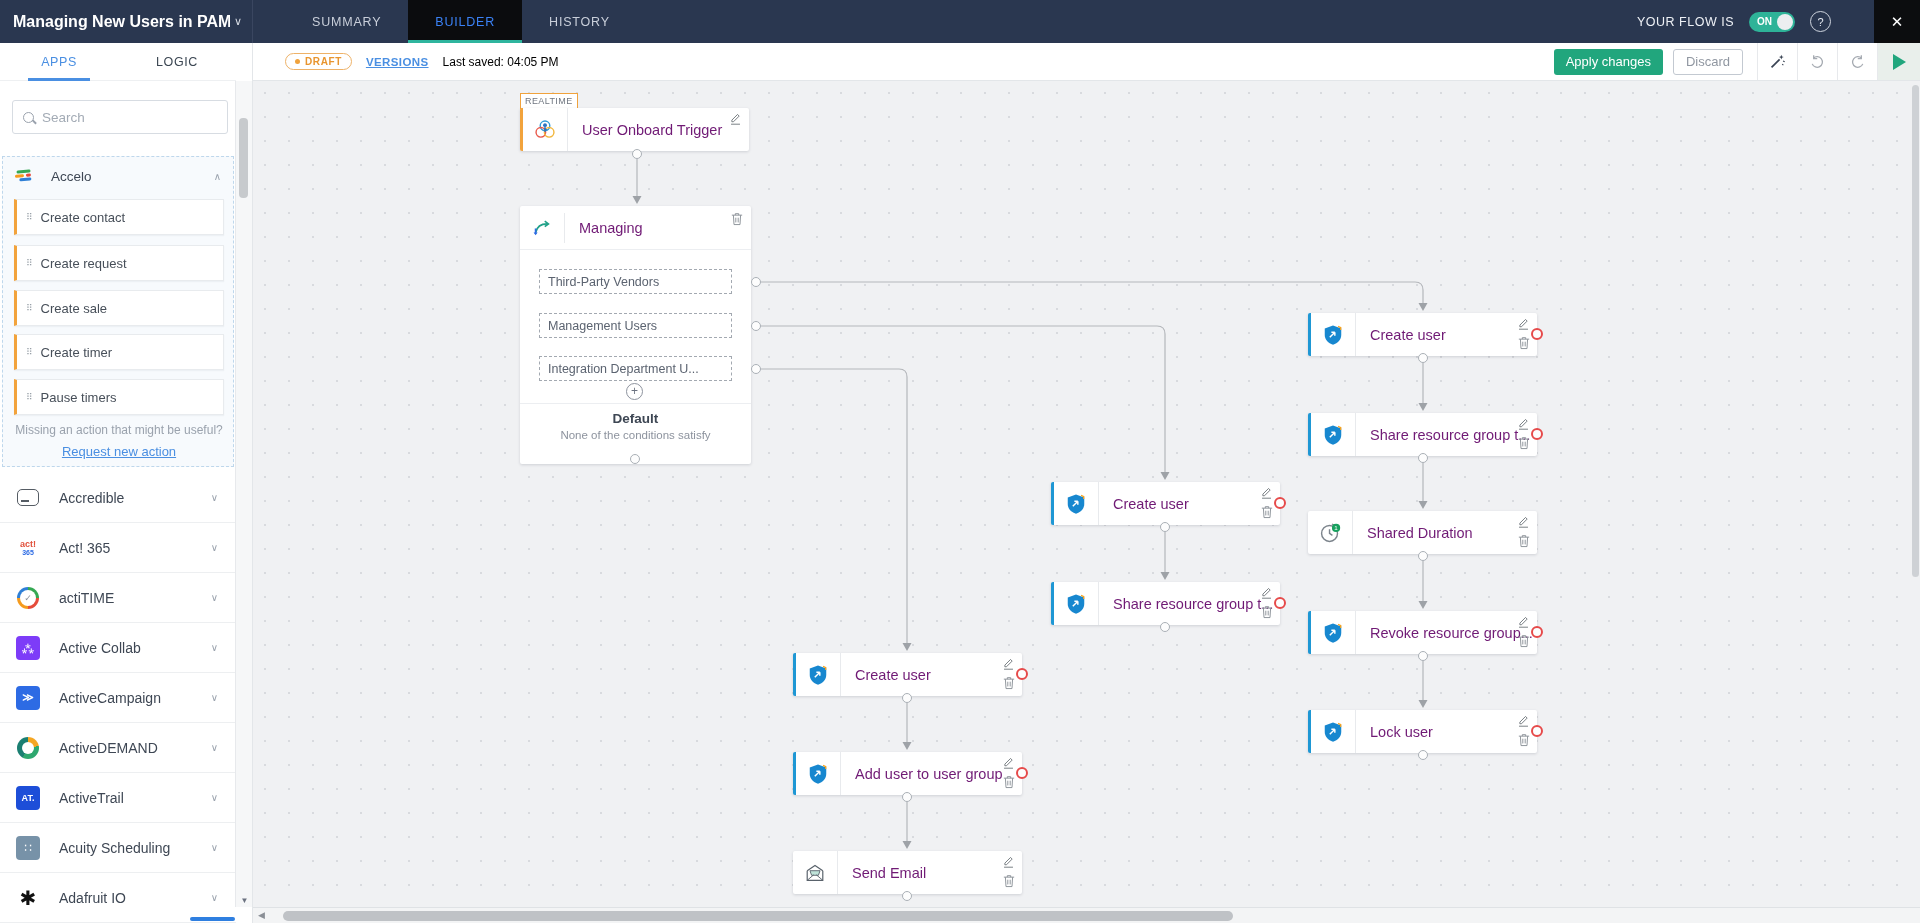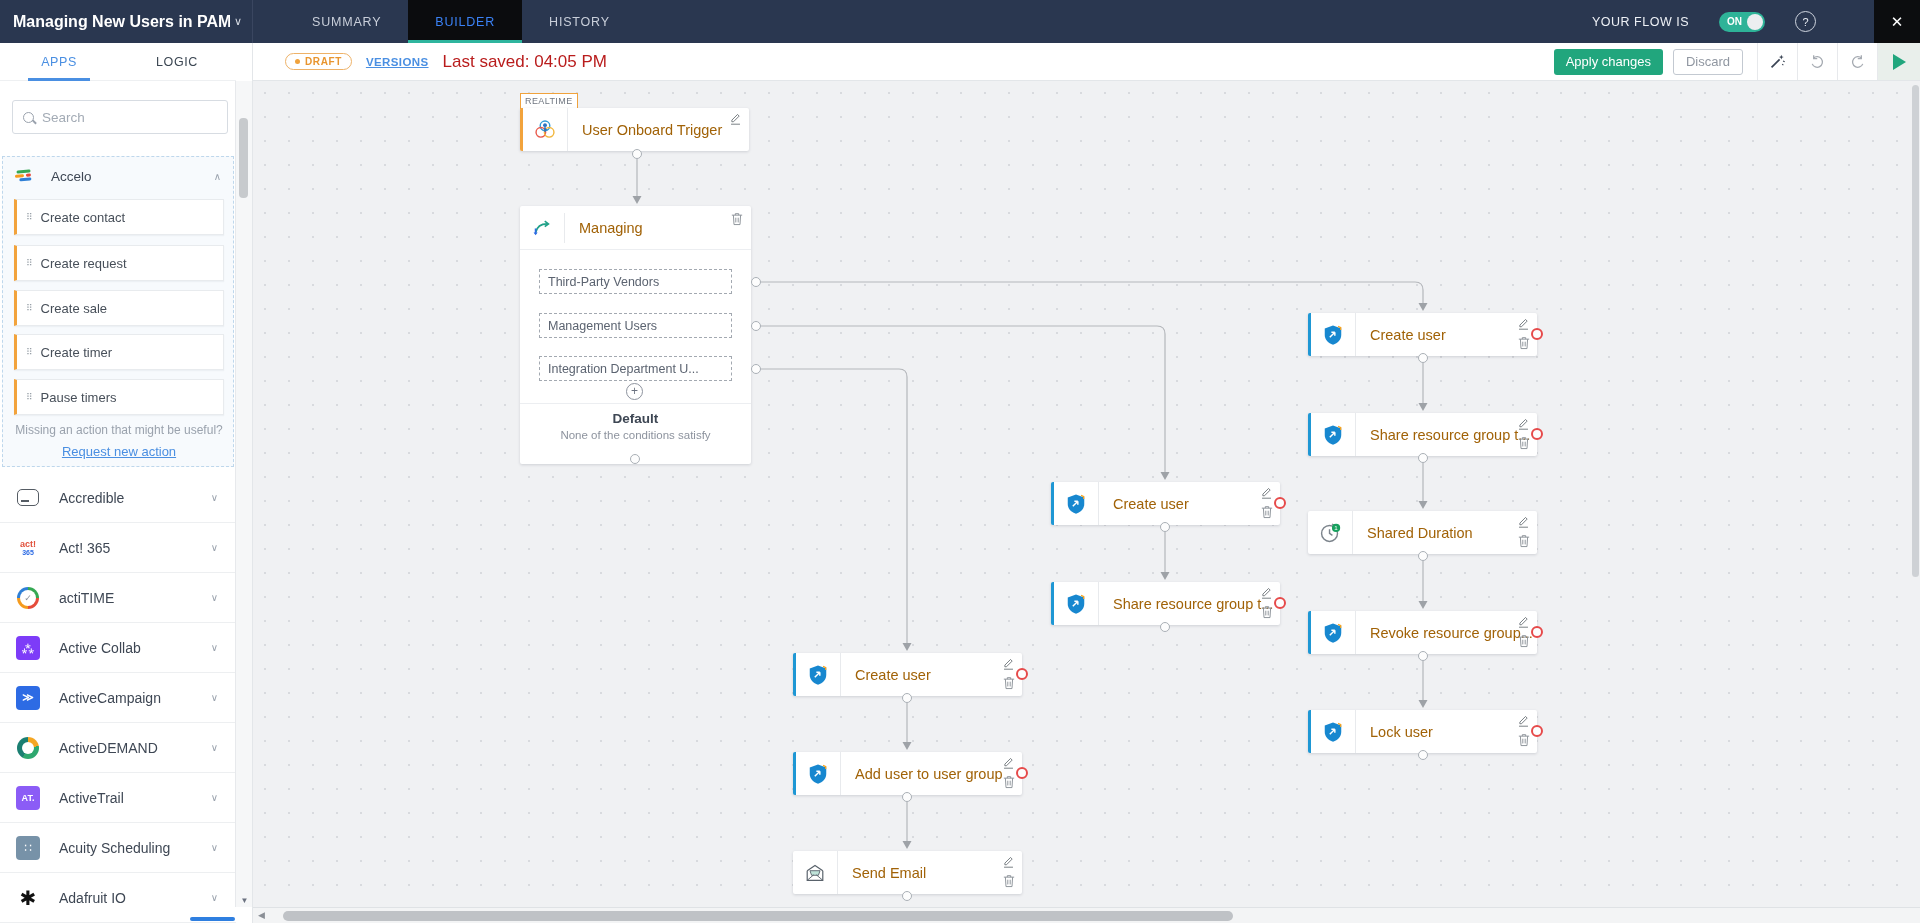--- a/index.html
+++ b/index.html
@@ -8,36 +8,36 @@
 
   
   .header { position:absolute; left:0; top:0; width:1920px; height:43px; background:#2a3750; display:flex; align-items:stretch; color:#fff; }
   .title-wrap { width:253px; display:flex; align-items:center; padding:0 10px 0 13px; border-right:1px solid #3a4660; }
   .flow-title { font-size:16px; font-weight:bold; white-space:nowrap; overflow:hidden; }
   .title-chev { font-size:11px; color:#d7dce4; margin-left:4px; }
   .top-tabs { display:flex; margin-left:32px; }
   .top-tab { position:relative; padding:0 27px; display:flex; align-items:center; font-size:12.5px; letter-spacing:.8px; color:#c9cfda; cursor:pointer; }
   .top-tab.active { background:#0b0c0e; color:#3b82f6; }
   .top-tab.active::after { content:""; position:absolute; left:0; right:0; bottom:0; height:3px; background:#2fb59e; }
-  .header-right { margin-left:auto; display:flex; align-items:center; gap:30px; }
+  .header-right { margin-left:auto; display:flex; align-items:center; gap:15px; }
   .flow-status { font-size:12.5px; letter-spacing:.5px; color:#eef1f6; }
   .toggle { width:46px; height:20px; border-radius:10px; background:#2eb398; position:relative; display:flex; align-items:center; cursor:pointer; }
   .toggle .on-txt { font-size:10px; font-weight:bold; color:#fff; margin-left:8px; }
   .toggle .knob { position:absolute; right:2px; top:2px; width:16px; height:16px; border-radius:50%; background:#eceef0; }
   .help-bubble { width:21px; height:21px; border-radius:50%; border:1.5px solid #cfd5df; display:flex; align-items:center; justify-content:center; font-size:11px; color:#e6eaf1; margin-right:28px; cursor:pointer; }
   .close-box { width:46px; height:43px; background:#0c0d0f; display:flex; align-items:center; justify-content:center; font-size:15px; color:#fff; cursor:pointer; }
 
   
   .toolbar { position:absolute; left:253px; top:43px; width:1667px; height:38px; background:#fff; border-bottom:1px solid #e3e6e9; display:flex; align-items:center; }
   .tb-left { display:flex; align-items:center; gap:14px; padding-left:32px; }
   .draft-pill { display:inline-flex; align-items:center; gap:5px; border:1px solid #eeb268; border-radius:10px; padding:2px 9px;text-align:center; }
   .draft-dot { width:5px; height:5px; border-radius:50%; background:#f0a23c; }
   .draft-txt { font-size:10px; font-weight:bold; letter-spacing:.6px; color:#e8952f; }
   .versions-link { font-size:11.5px; font-weight:bold; letter-spacing:.4px; color:#4a8fe2; text-decoration:underline; cursor:pointer; }
-  .last-saved { font-size:17px; color:#b91c1c; }
+  .last-saved { font-size:12px; color:#000000; }
   .tb-right { margin-left:auto; display:flex; align-items:center; height:100%; }
   .apply-btn { height:26px; padding:0 12px; background:#21a67d; color:#fff; border:none; border-radius:3px; font-size:13px; font-family:inherit; cursor:pointer; }
   .discard-btn { height:26px; padding:0 12px; background:#fff; color:#9097a1; border:1px solid #c3c9d1; border-radius:3px; font-size:13px; font-family:inherit; margin-left:10px; margin-right:14px; cursor:pointer; }
   .tb-cell { width:40px; height:100%; display:flex; align-items:center; justify-content:center; border-left:1px solid #e7e9ec; cursor:pointer; }
   .tb-cell.play { width:43px; background:#e9efeb; }
   .play-tri { width:0; height:0; border-left:13px solid #21a67d; border-top:8px solid transparent; border-bottom:8px solid transparent; }
 
   
   .sidebar { position:absolute; left:0; top:43px; width:253px; height:880px; background:#fff; border-right:1px solid #e3e6e9; }
   .side-tabs { position:absolute; left:0; top:0; width:236px; height:38px; display:flex; border-bottom:1px solid #eef0f2; }
@@ -74,40 +74,40 @@
   .ic-accredible { border:1.6px solid #555c64; border-radius:5px; width:22px; height:17px; position:relative; }
   .ic-accredible::after { content:""; position:absolute; left:3px; bottom:3px; width:8px; height:2px; background:#555c64; }
   .ic-act { display:flex; flex-direction:column; align-items:center; justify-content:center; line-height:1; }
   .ic-act b { font-size:9px; color:#e1523d; } .ic-act span { font-size:7px; color:#2d6be4; font-weight:bold; }
   .ic-actitime { width:22px; height:22px; border-radius:50%; background:conic-gradient(#35a853 0 25%, #e54b3a 25% 50%, #f59b1e 50% 75%, #2e7fd6 75% 100%); position:relative; }
   .ic-actitime::after { content:"✓"; position:absolute; inset:3px; background:#fff; border-radius:50%; font-size:9px; color:#8a9099; display:flex; align-items:center; justify-content:center; }
   .ic-collab { background:#7d3cf8; color:#fff; font-size:11px; }
   .ic-campaign { background:#2d6be4; color:#fff; font-weight:bold; font-size:11px; }
   .ic-demand { width:22px; height:22px; border-radius:50%; background:conic-gradient(#f5a623 0 22%, #2ea86f 22% 58%, #1b7f72 58% 100%); position:relative; }
   .ic-demand::after { content:""; position:absolute; inset:5px; background:#fff; border-radius:50%; }
-  .ic-trail { background:#8b5cf6; color:#fff; font-weight:bold; font-size:9px; }
+  .ic-trail { background:#1d4ed8; color:#fff; font-weight:bold; font-size:9px; }
   .ic-acuity { background:#7792a8; color:#fff; font-size:12px; }
   .ic-adafruit { color:#111; font-size:20px; background:transparent; }
 
   .side-scroll { position:absolute; right:0; top:38px; width:17px; bottom:16px; background:#f6f7f8; border-left:1px solid #e7e9ec; }
   .side-thumb { position:absolute; left:3px; top:37px; width:9px; height:80px; border-radius:4px; background:#c7cacd; cursor:pointer; }
   .side-down-arrow { position:absolute; left:0; bottom:2px; width:17px; text-align:center; font-size:8px; color:#6b7280; cursor:pointer; }
   .side-bluebar { position:absolute; left:190px; bottom:2px; width:45px; height:4px; background:#2f7fe0; border-radius:2px; cursor:pointer; }
 
   
   .canvas { position:absolute; left:253px; top:81px; width:1667px; height:842px; background:#f0f1f3; background-image:radial-gradient(#d8dade 1px, transparent 1.2px); background-size:24px 24px; overflow:hidden; }
   .wires { position:absolute; left:0; top:0; z-index:1; }
   .dot { position:absolute; width:10px; height:10px; border-radius:50%; background:#fdfdfd; border:1px solid #aab0b6; z-index:3; }
 
   .card { position:absolute; background:#fff; border-radius:2px; box-shadow:0 1px 3px rgba(40,45,60,.16); z-index:2; }
   .node { width:229px; height:43px; display:flex; align-items:center; }
   .node.blue-edge { border-left:3px solid #1e97d4; }
   .node.orange-edge { border-left:3px solid #f2a33c; }
   .nicon { width:45px; height:100%; flex:none; display:flex; align-items:center; justify-content:center; border-right:1px solid #e8eaed; }
-  .nlabel { font-size:14.5px; color:#a16207; padding-left:14px; white-space:nowrap; }
+  .nlabel { font-size:14.5px; color:#701a75; padding-left:14px; white-space:nowrap; }
   .nedit { position:absolute; top:3px; right:7px; cursor:pointer; }
   .ntrash { position:absolute; top:23px; right:7px; cursor:pointer; }
   .nerror { position:absolute; top:15px; right:-6px; width:12px; height:12px; border-radius:50%; border:2px solid #e64a4a; background:#fdfdfd; }
 
   .realtime-tag { position:absolute; left:267px; top:12px; background:#fff; border:1px solid #f0a23c; font-size:9px; letter-spacing:.4px; color:#6f7680; padding:2px 4px; z-index:2; }
 
   .decision-card { left:267px; top:125px; width:231px; height:258px; }
   .dhead { height:44px; display:flex; align-items:center; border-bottom:1px solid #eceef1; position:relative; }
   .dhead .nicon { height:30px; border-right:1px solid #e8eaed; }
   .dhead .nlabel { font-size:14.5px; }

